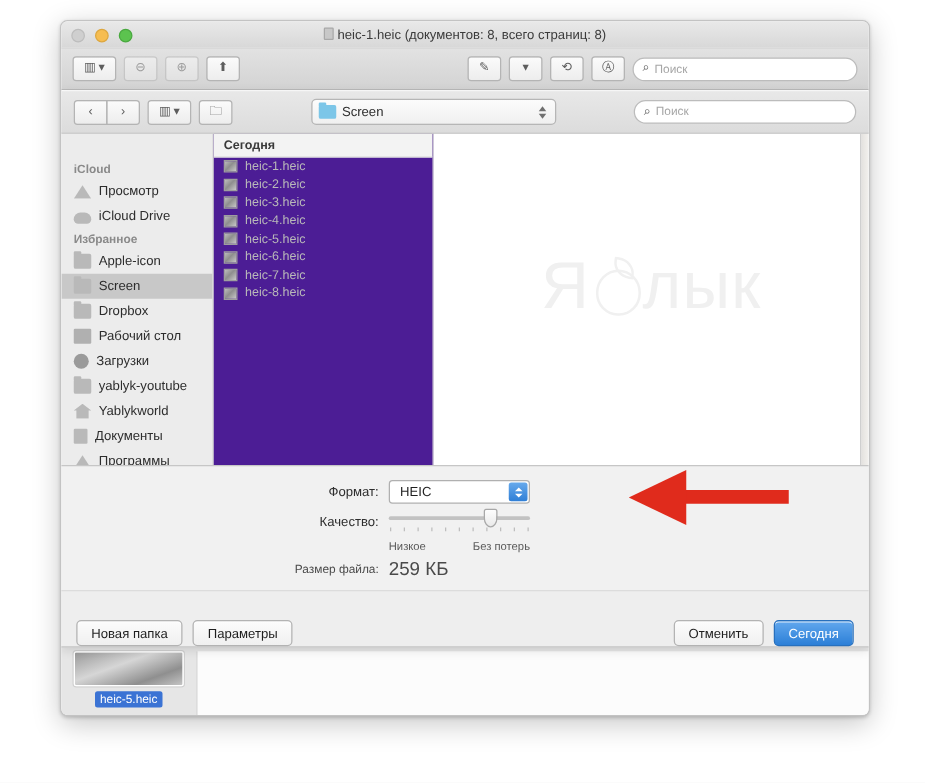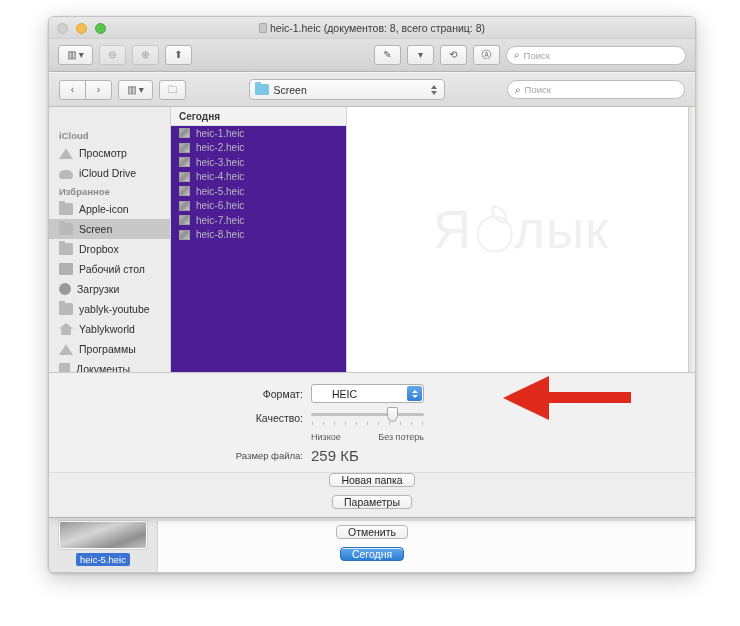--- a/index.html
+++ b/index.html
@@ -333,21 +333,21 @@
     color: #2e2e2e;
   }
   .format-select {
     width: 113px;
     height: 19px;
     background: #ffffff;
     border: 1px solid #b0b0b0;
     border-radius: 3px;
     display: flex;
     align-items: center;
-    padding-left: 20px;
+    padding-left: 8px;
     font-size: 10.5px;
     color: #1e1e1e;
     position: relative;
   }
   .sel-stepper {
     position: absolute;
     right: 1px; top: 1px;
     width: 15px; height: 15px;
     background: linear-gradient(to bottom, #66a9ec, #307fd6);
     border-radius: 2px;
@@ -419,25 +419,24 @@
     border-top: 22px solid transparent;
     border-bottom: 22px solid transparent;
     border-right: 46px solid #e02b1c;
   }
 
   
   .footer {
     height: 45px;
     background: #eeeeee;
     display: flex;
-    align-items: center;
+    align-items: flex-end;
     padding: 0 12px;
     gap: 8px;
     border-top: 1px solid #dcdcdc;
-    flex-direction: column;
   }
   .btn {
     height: 21px;
     padding: 0 11px;
     background: linear-gradient(to bottom, #fcfcfc, #f0f0f0);
     border: 1px solid #b3b3b3;
     border-radius: 4px;
     font-size: 10.5px;
     color: #1f1f1f;
     display: flex;
@@ -615,26 +614,26 @@
         </div>
         <div class="side-item">
           <span class="side-ico folder"></span>
           <span class="side-label">yablyk-youtube</span>
         </div>
         <div class="side-item">
           <span class="side-ico home"></span>
           <span class="side-label">Yablykworld</span>
         </div>
         <div class="side-item">
+          <span class="side-ico doc"></span>
+          <span class="side-label">Документы</span>
+        </div>
+        <div class="side-item">
           <span class="side-ico air"></span>
           <span class="side-label">Программы</span>
-        </div>
-        <div class="side-item">
-          <span class="side-ico doc"></span>
-          <span class="side-label">Документы</span>
         </div>
       </div>
 
       <div class="filelist">
         <div class="list-head">Сегодня</div>
         <div class="file-row">
           <span class="thumb"></span>
           <span>heic-1.heic</span>
         </div>
         <div class="file-row">

